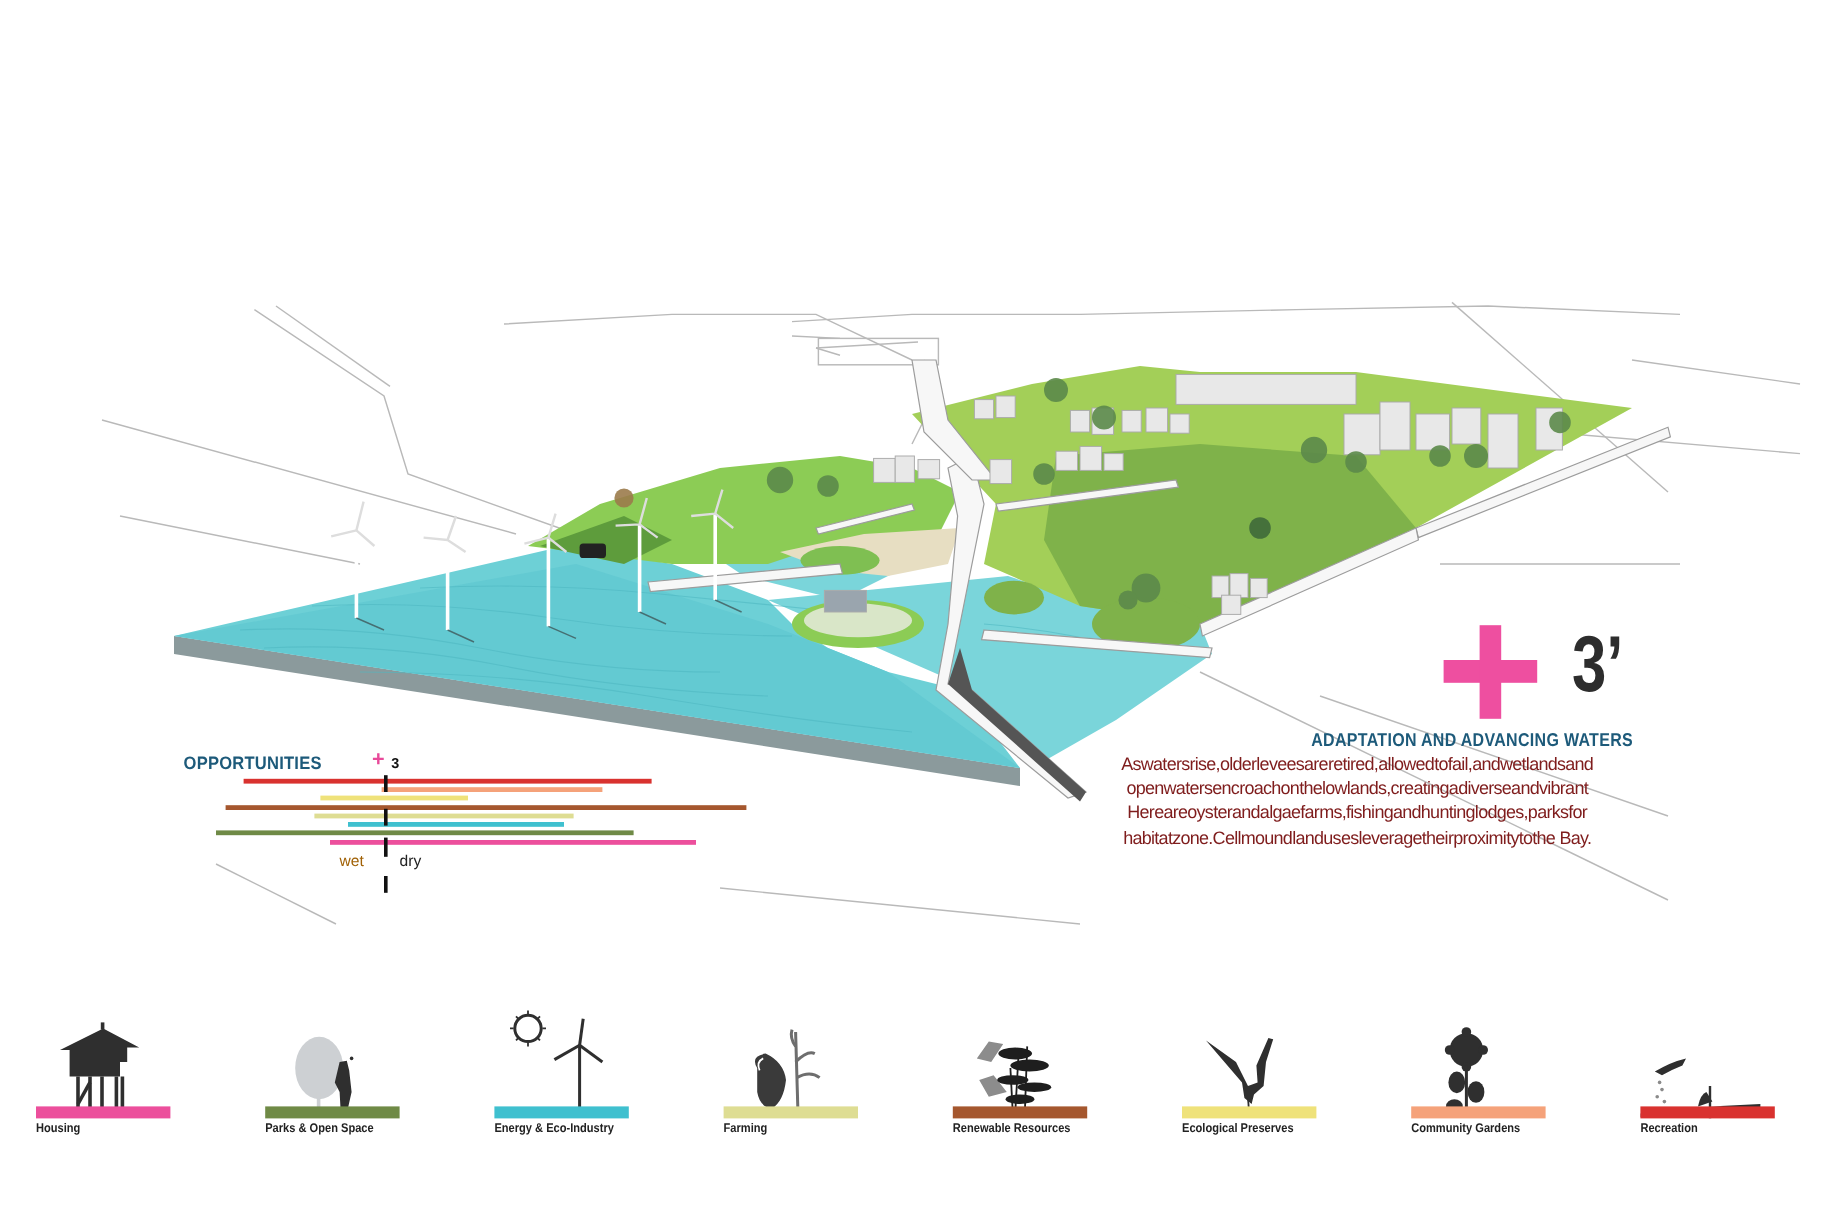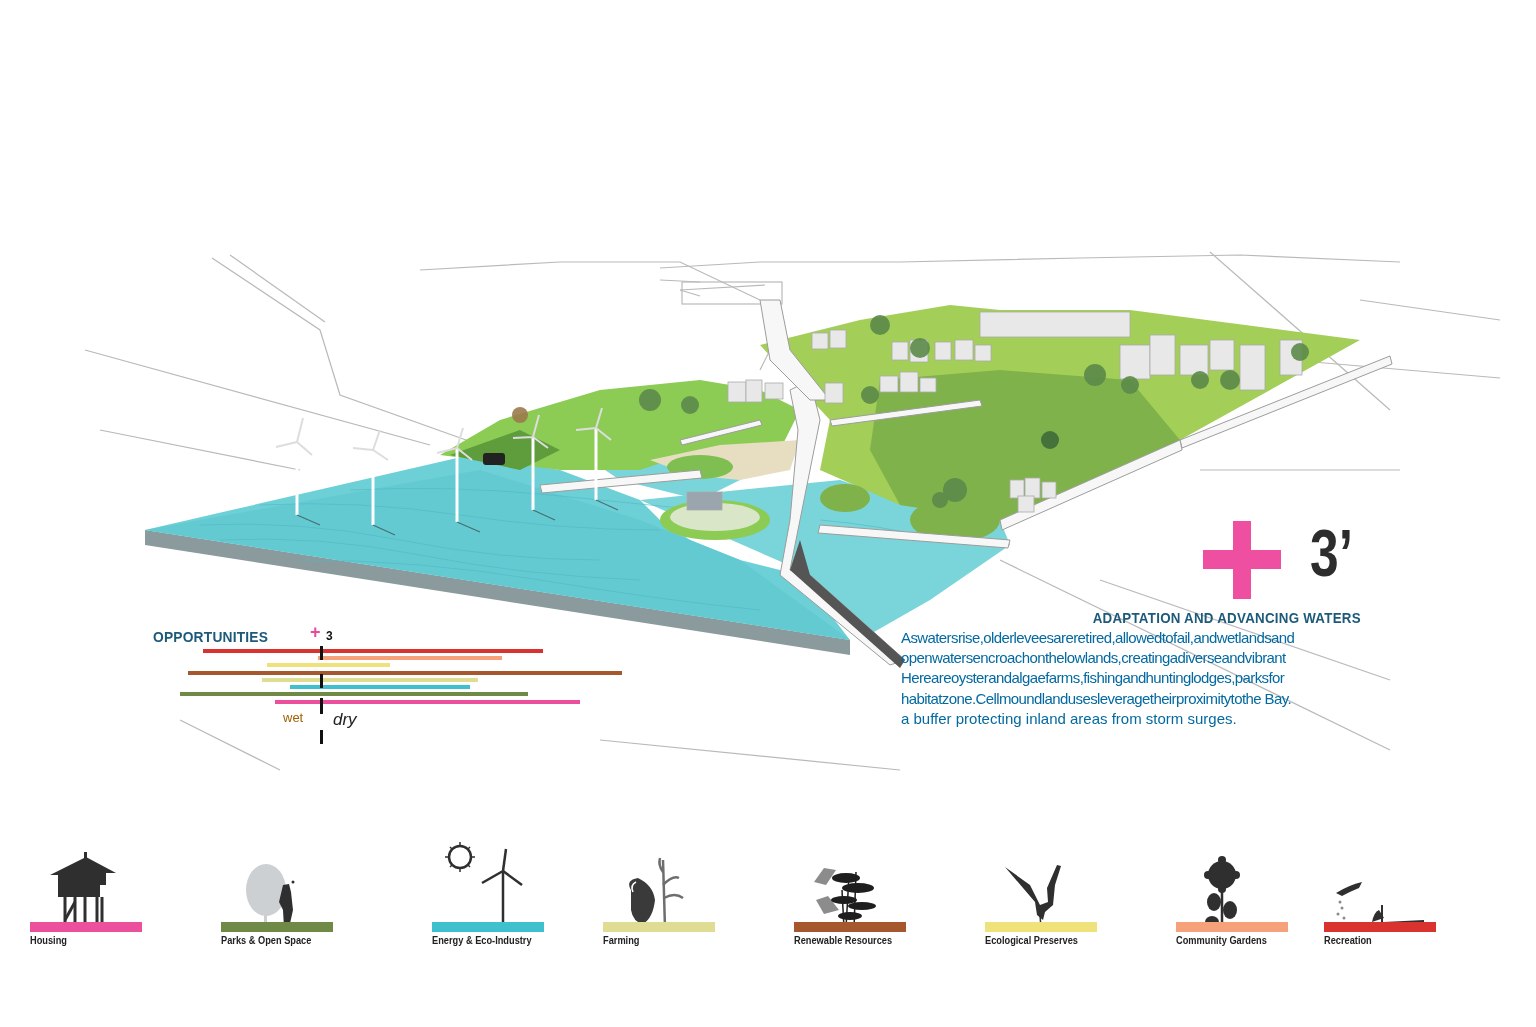--- a/index.html
+++ b/index.html
@@ -5,27 +5,27 @@
   html,body{margin:0;padding:0;background:#fff;}
   body{width:1536px;height:1027px;position:relative;overflow:hidden;font-family:"Liberation Sans",sans-serif;}
   .abs{position:absolute;}
   #scene{position:absolute;left:0;top:0;width:1536px;height:800px;}
   .opp-title{left:153px;top:628px;font-size:15px;font-weight:bold;color:#1d5a7a;letter-spacing:0.2px;transform:scaleX(0.92);transform-origin:left top;}
   .opp-plus{left:310px;top:622px;font-size:18px;font-weight:bold;color:#e84a9a;}
   .opp-three{left:326px;top:629px;font-size:12px;font-weight:bold;color:#111;}
   .bar{position:absolute;height:4px;}
   .divider{position:absolute;left:320px;width:3px;background:#111;}
   .wet{left:283px;top:710px;font-size:13px;color:#a16207;}
-  .dry{left:333px;top:710px;font-size:17px;color:#222;font-style:italic;}
+  .dry{left:333px;top:710px;font-size:13px;color:#222;}
   .big-plus{left:1203px;top:521px;width:78px;height:78px;}
   .big-plus .h{position:absolute;left:0;top:29px;width:78px;height:19px;background:#ee4fa0;}
   .big-plus .v{position:absolute;left:30px;top:0;width:18px;height:78px;background:#ee4fa0;}
   .big-three{left:1310px;top:520px;font-size:66px;font-weight:bold;color:#2d2d2d;transform:scaleX(0.78);transform-origin:left top;line-height:1;}
   .adapt-title{right:175px;top:609px;font-size:15.5px;font-weight:bold;color:#1d5a7a;white-space:nowrap;letter-spacing:0.3px;transform:scaleX(0.86);transform-origin:right top;}
-  .adapt-body{right:175px;top:628px;width:460px;text-align:left;font-size:15px;line-height:20.2px;color:#0369a1;}
+  .adapt-body{right:175px;top:628px;width:460px;text-align:center;font-size:15px;line-height:20.2px;color:#7f1d1d;}
   .adapt-body div{white-space:nowrap;letter-spacing:-0.6px;}
   .adapt-body div.last{letter-spacing:0;}
   .legend-item{position:absolute;top:840px;width:112px;height:110px;}
   .legend-icon{position:absolute;left:0;top:0;width:112px;height:92px;}
   .legend-bar{position:absolute;left:0;top:82px;width:112px;height:10px;}
   .legend-label{position:absolute;left:0;top:94px;font-size:10.5px;font-weight:bold;color:#222;white-space:nowrap;transform:scaleX(0.88);transform-origin:left top;}
 </style>
 </head>
 <body>
 
@@ -167,21 +167,20 @@
     <div class="v"></div>
 </div>
 <div class="abs big-three">3’</div>
 
 <div class="abs adapt-title">ADAPTATION AND ADVANCING WATERS</div>
 <div class="abs adapt-body">
   <div>Aswatersrise,olderleveesareretired,allowedtofail,andwetlandsand</div>
   <div>openwatersencroachonthelowlands,creatingadiverseandvibrant</div>
   <div>Hereareoysterandalgaefarms,fishingandhuntinglodges,parksfor</div>
   <div>habitatzone.Cellmoundlandusesleveragetheirproximitytothe Bay.</div>
-  <div class="last">a buffer protecting inland areas from storm surges.</div>
 </div>
 
 <div class="abs opp-title">OPPORTUNITIES</div>
 <div class="abs opp-plus">+</div>
 <div class="abs opp-three">3</div>
 <div id="opp-bars">
     <div class="bar" title="Recreation" style="left: 203px; width: 340px; top: 649px; background: rgb(217, 50, 47);"></div>
     <div class="bar" title="Community Gardens" style="left: 318px; width: 184px; top: 656px; background: rgb(245, 162, 122);"></div>
     <div class="bar" title="Ecological Preserves" style="left: 267px; width: 123px; top: 663px; background: rgb(239, 226, 122);"></div>
     <div class="bar" title="Renewable Resources" style="left: 188px; width: 434px; top: 671px; background: rgb(165, 87, 46);"></div>
@@ -217,21 +216,21 @@
   <div class="legend-item" style="left: 221px;">
     <svg class="legend-icon" viewBox="0 0 112 92">
       <ellipse cx="45" cy="50" rx="20" ry="26" fill="#cdd0d3"></ellipse>
       <rect x="43" y="70" width="3" height="15" fill="#cdd0d3"></rect>
       <path d="M62 45 L68 44 L70 52 L72 70 L68 88 L63 88 L62 70 L58 62 Z" fill="#2f2f2f"></path>
       <circle cx="72" cy="42" r="1.5" fill="#2f2f2f"></circle>
     </svg>
     <div class="legend-bar" style="background: rgb(111, 138, 70);"></div>
     <div class="legend-label">Parks &amp; Open Space</div>
   </div>
-  <div class="legend-item" style="left: 412px; margin-left: 20px;">
+  <div class="legend-item" style="left: 412px;">
     <svg class="legend-icon" viewBox="0 0 112 92">
       <circle cx="28" cy="17" r="11" fill="none" stroke="#2f2f2f" stroke-width="2.5"></circle>
       <g stroke="#2f2f2f" stroke-width="1.5">
           <line x1="28" y1="2" x2="28" y2="5"></line>
           <line x1="28" y1="29" x2="28" y2="32"></line>
           <line x1="13" y1="17" x2="16" y2="17"></line>
           <line x1="40" y1="17" x2="43" y2="17"></line>
           <line x1="18" y1="7" x2="20" y2="9"></line>
           <line x1="36" y1="25" x2="38" y2="27"></line>
           <line x1="36" y1="9" x2="38" y2="7"></line>
@@ -299,21 +298,21 @@
           <circle cx="46" cy="49" r="4"></circle>
         </g>
       <line x1="46" y1="48" x2="46" y2="88" stroke="#2f2f2f" stroke-width="2.5"></line>
       <ellipse cx="38" cy="62" rx="7" ry="9" fill="#2f2f2f"></ellipse>
         <ellipse cx="54" cy="70" rx="7" ry="9" fill="#2f2f2f"></ellipse>
         <ellipse cx="36" cy="82" rx="7" ry="6" fill="#2f2f2f"></ellipse>
     </svg>
     <div class="legend-bar" style="background: rgb(245, 162, 122);"></div>
     <div class="legend-label">Community Gardens</div>
   </div>
-  <div class="legend-item" style="left: 1324px;">
+  <div class="legend-item" style="left: 1367px;">
     <svg class="legend-icon" viewBox="0 0 112 92">
       <path d="M12 53 Q25 45 38 42 L35 48 Q25 52 18 56 Z" fill="#2f2f2f"></path>
       <g fill="#8a8a8a">
           <circle cx="16" cy="62" r="1.5"></circle>
           <circle cx="18" cy="68" r="1.5"></circle>
           <circle cx="14" cy="74" r="1.5"></circle>
           <circle cx="20" cy="78" r="1.5"></circle>
         </g>
       <path d="M0 88 Q50 82 100 80 L100 83 Q50 89 0 91 Z" fill="#2f2f2f"></path>
       <path d="M48 82 Q50 72 55 70 L60 78 Z" fill="#2f2f2f"></path>

